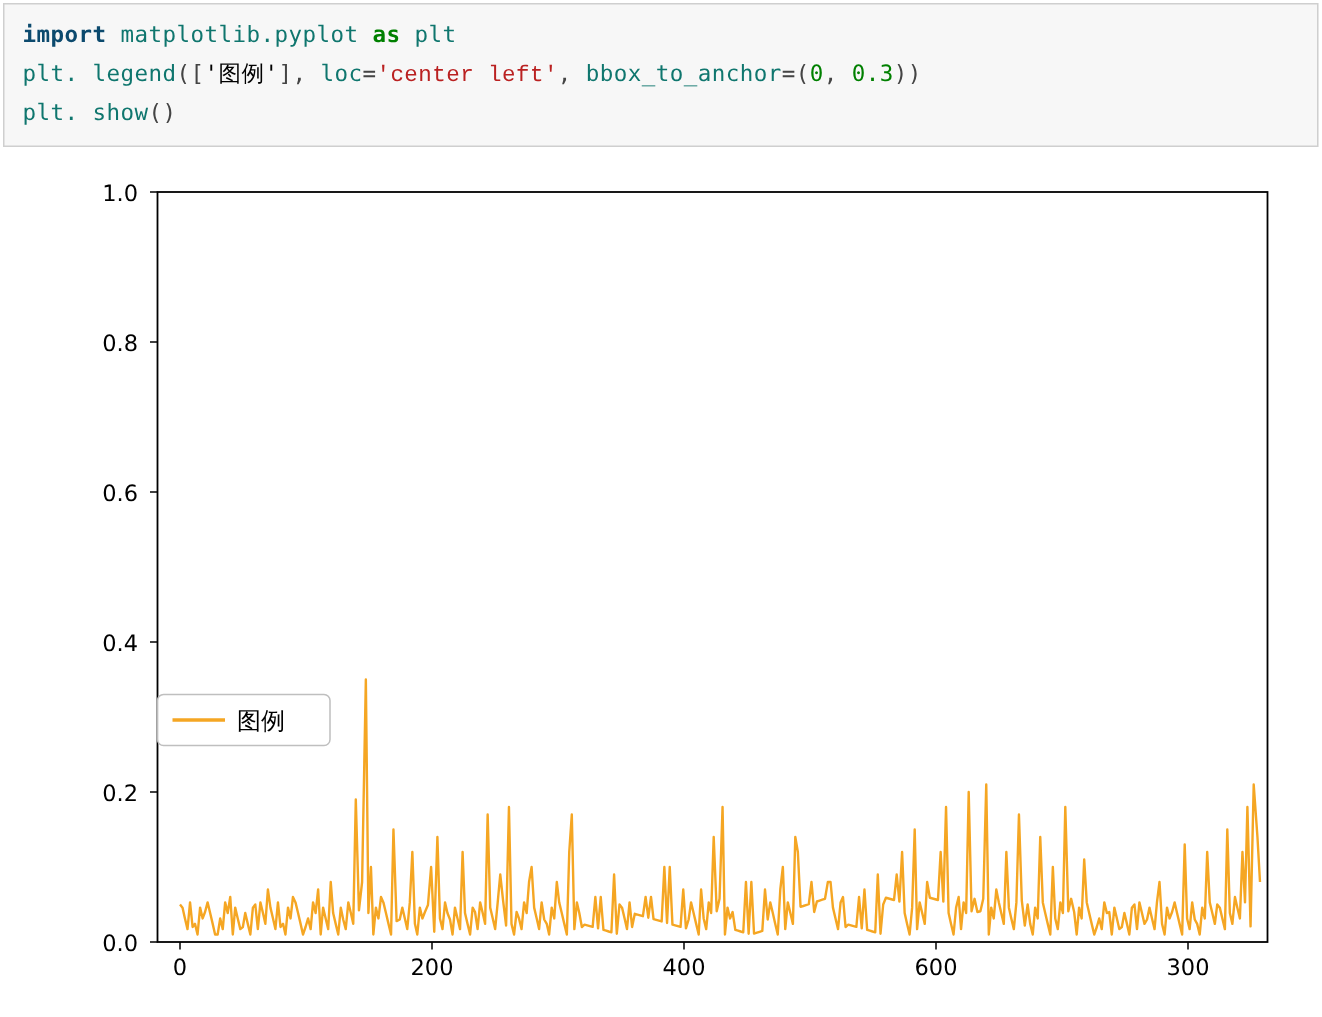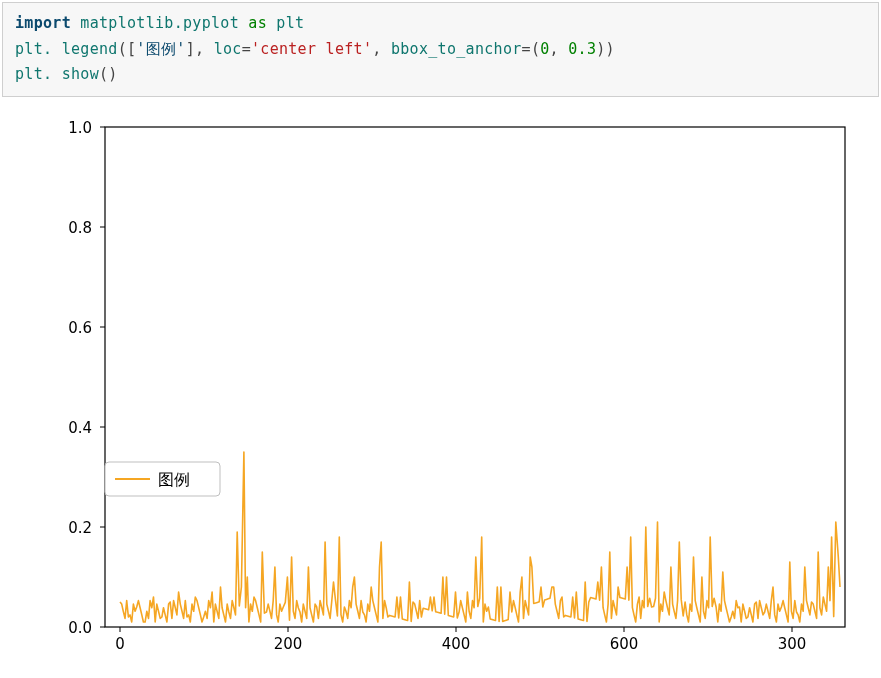--- a/index.html
+++ b/index.html
@@ -17,25 +17,25 @@
       background: #f7f7f7;
       border: 1px solid #cfcfcf;
       padding: 8px 12px;
       margin: 2px;
       line-height: 1.7;
       white-space: pre;
       font-size: 15px;
       letter-spacing: 0.3px;
     }
     .kw-green { color: #0c4a6e; font-weight: bold; }
-    .kw-as { color: #008000; font-weight: normal; }
+    .kw-as { color: #008000; font-weight: bold; }
     .plain { color: #0f766e; }
     .punct { color: #444; }
-    .str-red { color: #0c4a6e; }
-    .str-brown { color: #ba2121; }
+    .str-red { color: #000000; }
+    .str-brown { color: #ba2121; font-family: Liberation Mono, monospace; }
     .num { color: #008000; }
     .chart-output {
       padding: 18px 20px 10px 20px;
     }
     .chart-svg {
       display: block;
     }
     .axis-tick {
       font-family: "DejaVu Sans", Verdana, sans-serif;
       font-size: 15px;

